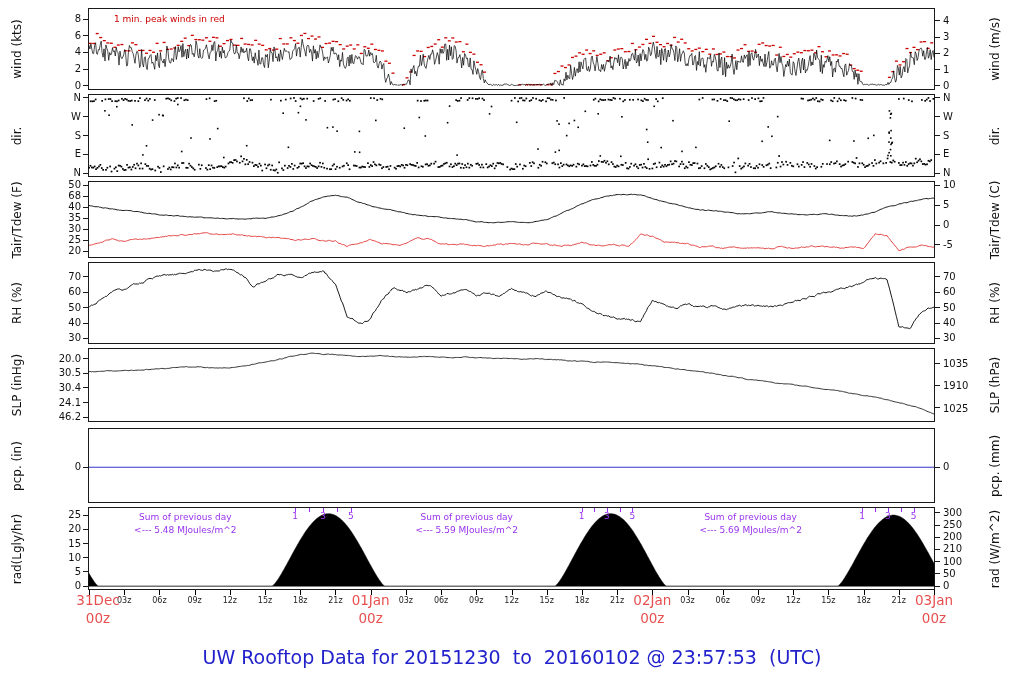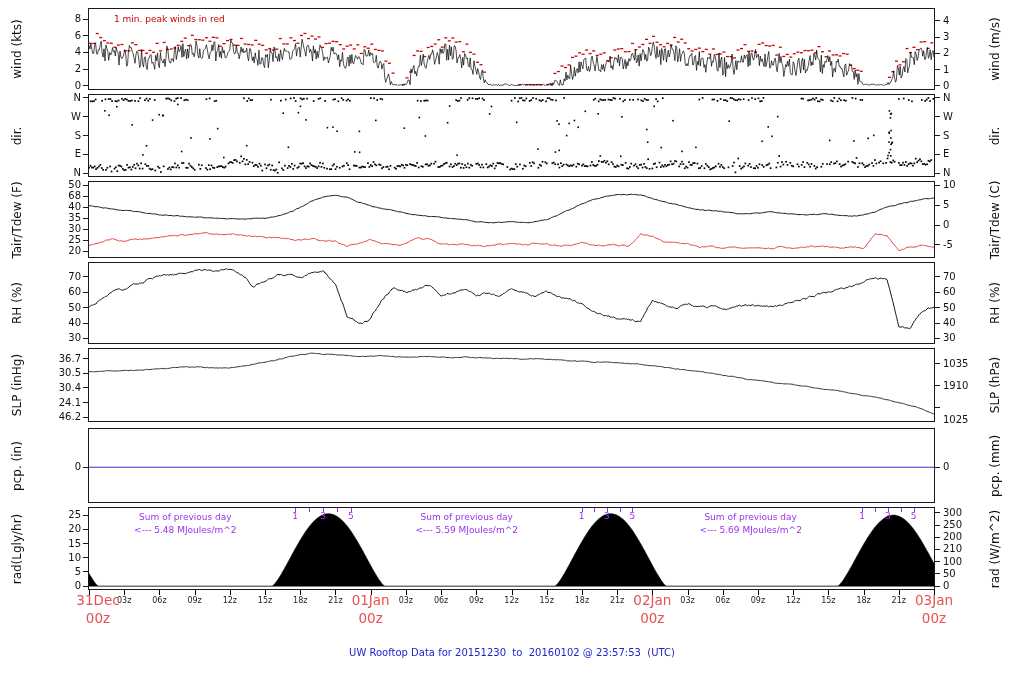--- a/index.html
+++ b/index.html
@@ -9,21 +9,21 @@
   .panel svg{position:absolute;left:0;top:0;overflow:visible;}
   .ytick{position:absolute;height:1px;width:5px;background:#1a1a1a;}
   .ticklab{position:absolute;font-size:10px;color:#111;white-space:nowrap;line-height:1;}
   .axis-label{position:absolute;font-size:12px;color:#111;white-space:nowrap;transform:translate(-50%,-50%) rotate(-90deg);line-height:1;}
   .ann{position:absolute;font-size:9px;white-space:nowrap;transform:translateX(-50%);line-height:1;}
   .mstick{position:absolute;width:1px;height:4px;top:0;}
   .mslab{position:absolute;font-size:9px;transform:translateX(-50%);top:4px;line-height:1;}
   .xtick{position:absolute;width:1px;height:5px;background:#000;}
   .hourlab{position:absolute;font-size:8px;color:#222;transform:translateX(-50%);line-height:1;}
   .daylab{position:absolute;font-size:13.5px;transform:translateX(-50%);line-height:1;}
-  .title{position:absolute;left:0;width:100%;text-align:center;font-size:10px;white-space:pre;line-height:1;}
+  .title{position:absolute;left:0;width:100%;text-align:center;font-size:19px;white-space:pre;line-height:1;}
 </style>
 </head>
 <body>
 
 <div class="chart">
   <div class="panel" style="left: 88px; width: 847px; top: 8px; height: 82px;">
       <svg width="845" height="80" viewBox="0 0 845 80">
         <rect x="-0.3" y="33.7" width="3" height="1.3" fill="#CC0000"></rect>
         <rect x="3.2" y="33.8" width="3" height="1.3" fill="#CC0000"></rect>
         <rect x="6.7" y="23.9" width="3" height="1.3" fill="#CC0000"></rect>
@@ -1120,23 +1120,23 @@
       </svg>
       <div class="ytick" style="left: -6px; top: 67.8265px;"></div>
       <div class="ticklab" style="left: -8px; top: 68.3265px; transform: translate(-100%, -50%);">46.2</div>
       <div class="ytick" style="left: -6px; top: 53.1327px;"></div>
       <div class="ticklab" style="left: -8px; top: 53.6327px; transform: translate(-100%, -50%);">24.1</div>
       <div class="ytick" style="left: -6px; top: 38.4388px;"></div>
       <div class="ticklab" style="left: -8px; top: 38.9388px; transform: translate(-100%, -50%);">30.4</div>
       <div class="ytick" style="left: -6px; top: 23.7449px;"></div>
       <div class="ticklab" style="left: -8px; top: 24.2449px; transform: translate(-100%, -50%);">30.5</div>
       <div class="ytick" style="left: -6px; top: 9.05102px;"></div>
-      <div class="ticklab" style="left: -8px; top: 9.55102px; transform: translate(-100%, -50%);">36.7</div>
+      <div class="ticklab" style="left: -8px; top: 9.55102px; transform: translate(-100%, -50%);">20.0</div>
       <div class="ytick" style="left: 846px; top: 57.8347px;"></div>
-      <div class="ticklab" style="left: 854px; top: 71px; transform: translate(0px, -50%);">1025</div>
+      <div class="ticklab" style="left: 854px; top: 60px; transform: translate(0px, -50%);">1025</div>
       <div class="ytick" style="left: 846px; top: 36.2347px;"></div>
       <div class="ticklab" style="left: 854px; top: 36.7347px; transform: translate(0px, -50%);">1910</div>
       <div class="ytick" style="left: 846px; top: 14.4878px;"></div>
       <div class="ticklab" style="left: 854px; top: 14.9878px; transform: translate(0px, -50%);">1035</div>
     </div>
   <div class="panel" style="left: 88px; width: 847px; top: 428px; height: 75px;">
       <svg width="845" height="73" viewBox="0 0 845 73">
         <line x1="0" y1="38.23809523809524" x2="845" y2="38.23809523809524" stroke="#3333CC" stroke-width="1"></line>
       </svg>
       <div class="ytick" style="left: -6px; top: 37.7381px;"></div>

